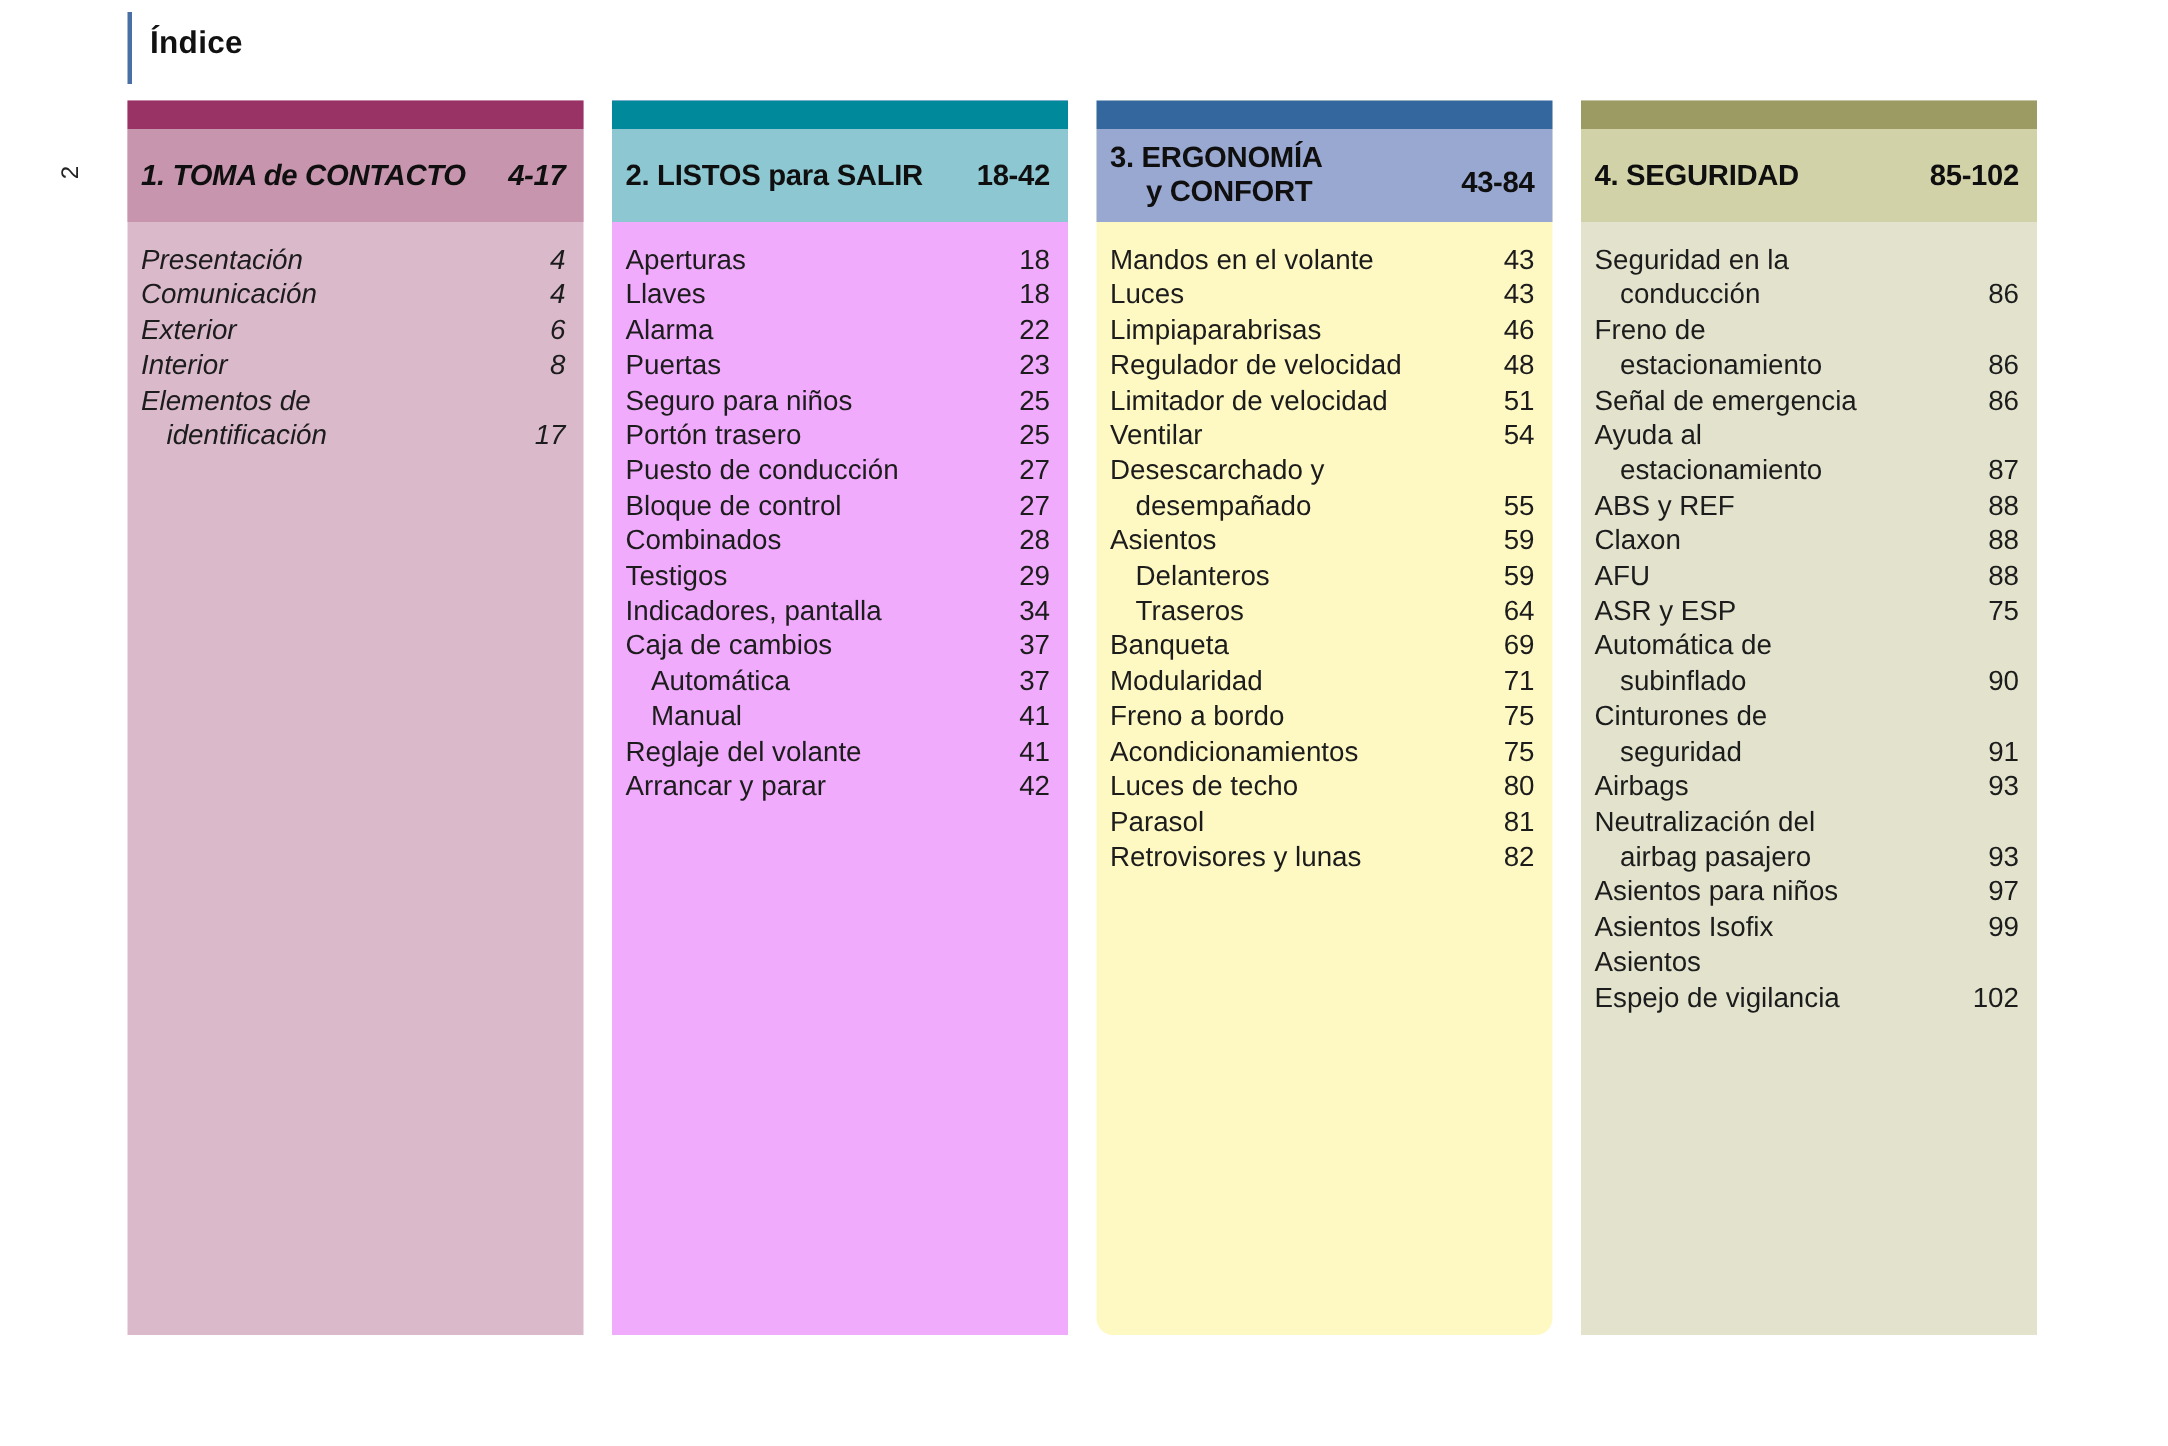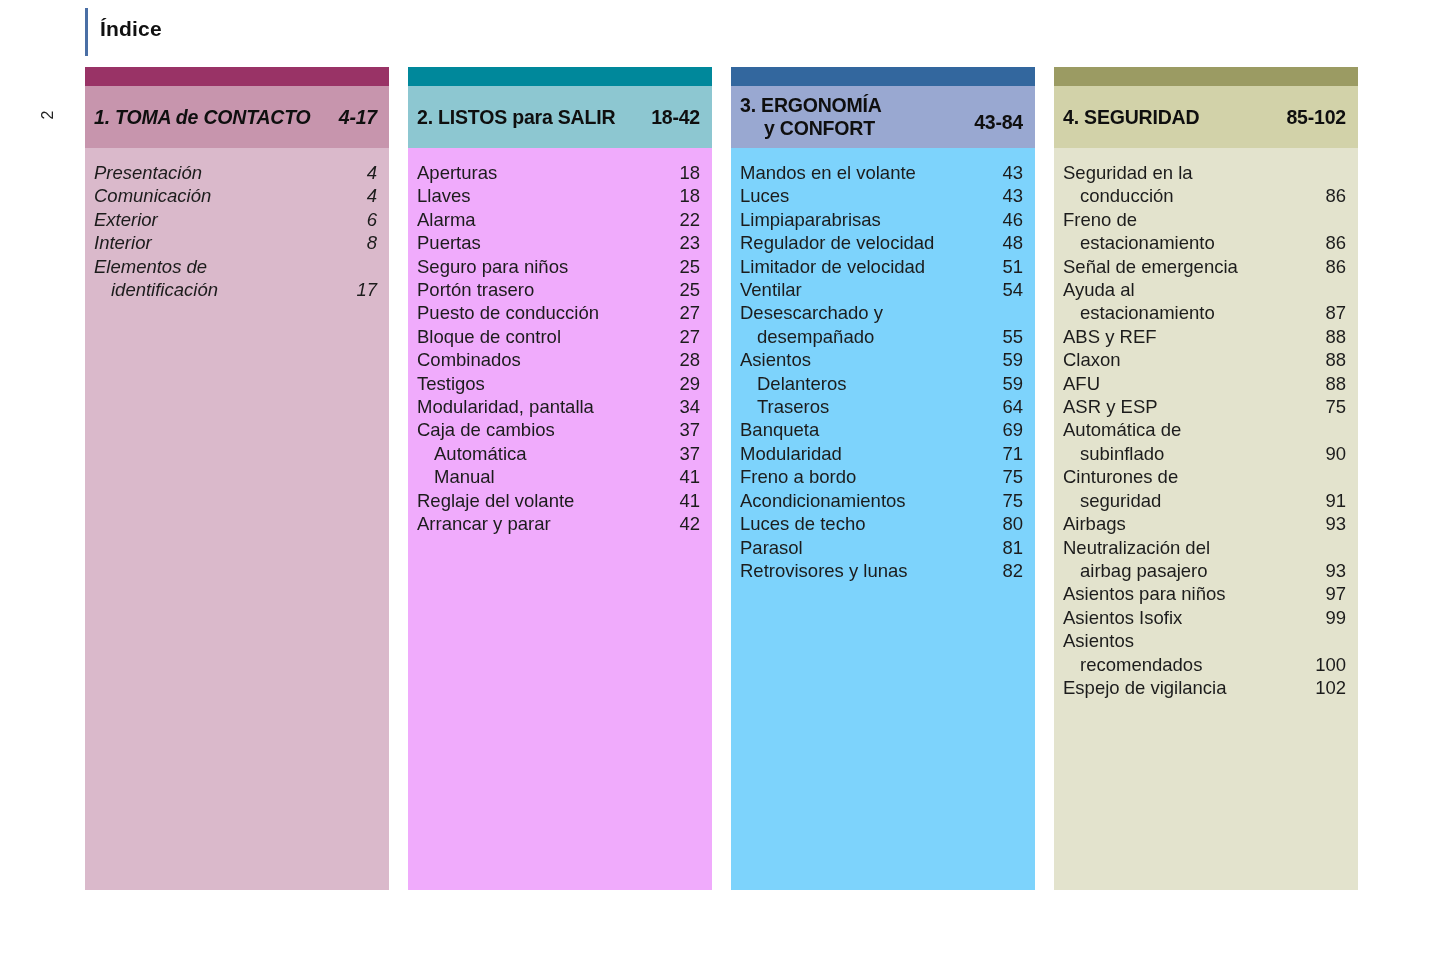--- a/index.html
+++ b/index.html
@@ -170,21 +170,21 @@
         </div>
         <div class="row">
           <span class="t">Combinados</span>
           <span class="p">28</span>
         </div>
         <div class="row">
           <span class="t">Testigos</span>
           <span class="p">29</span>
         </div>
         <div class="row">
-          <span class="t">Modularidad, pantalla</span>
+          <span class="t">Indicadores, pantalla</span>
           <span class="p">34</span>
         </div>
         <div class="row">
           <span class="t">Caja de cambios</span>
           <span class="p">37</span>
         </div>
         <div class="row">
           <span class="t ind">Automática</span>
           <span class="p">37</span>
         </div>
@@ -195,21 +195,21 @@
         <div class="row">
           <span class="t">Reglaje del volante</span>
           <span class="p">41</span>
         </div>
         <div class="row">
           <span class="t">Arrancar y parar</span>
           <span class="p">42</span>
         </div>
       </div>
     </div>
-    <div class="col" style="background: #7dd3fc;">
+    <div class="col" style="background: #fef9c3; border-radius: 11px;">
       <div class="col-strip" style="background: rgb(51, 103, 158);"></div>
       <div class="col-title two-line" style="background: rgb(153, 168, 209);">
         <div class="lines">
           <div class="line1">3. ERGONOMÍA</div>
           <div class="line2">y CONFORT</div>
         </div>
         <div class="pages">43-84</div>
       </div>
       <div class="col-body">
         <div class="row">
@@ -365,22 +365,18 @@
           <span class="p">97</span>
         </div>
         <div class="row">
           <span class="t">Asientos Isofix</span>
           <span class="p">99</span>
         </div>
         <div class="row">
           <span class="t">Asientos</span>
         </div>
         <div class="row">
-          <span class="t ind">recomendados</span>
-          <span class="p">100</span>
-        </div>
-        <div class="row">
           <span class="t">Espejo de vigilancia</span>
           <span class="p">102</span>
         </div>
       </div>
     </div>
   </div>
 
 </body></html>

